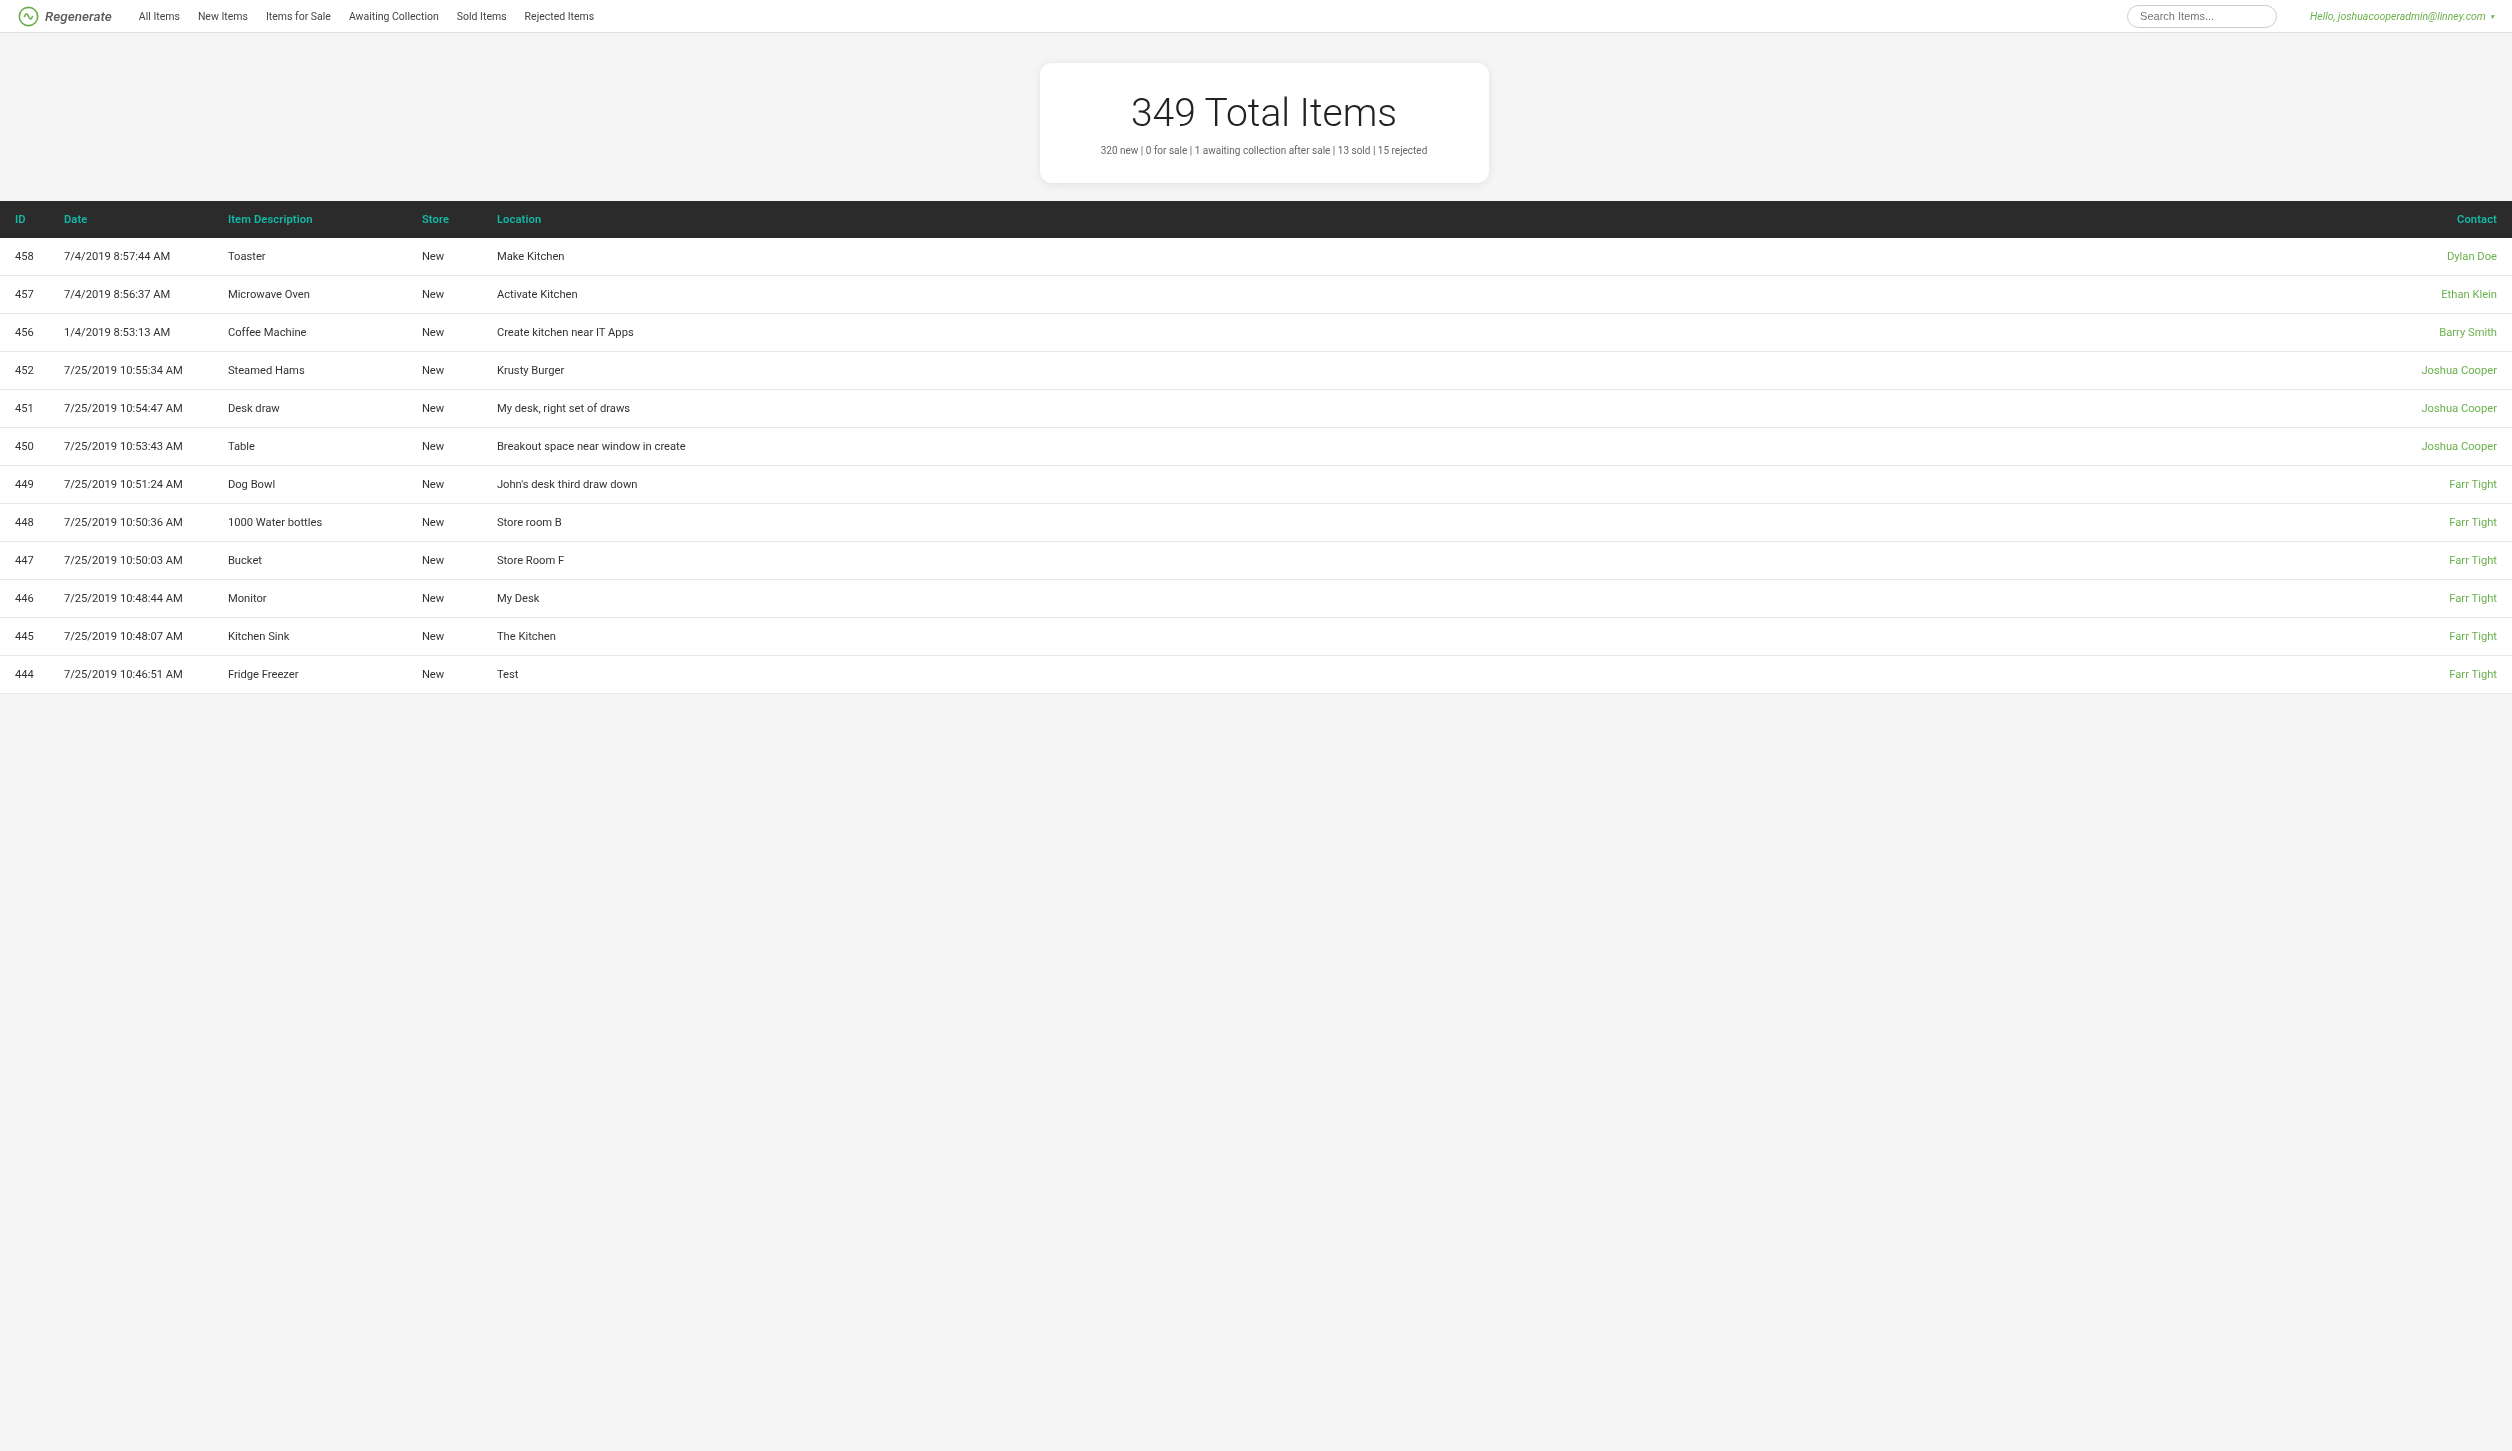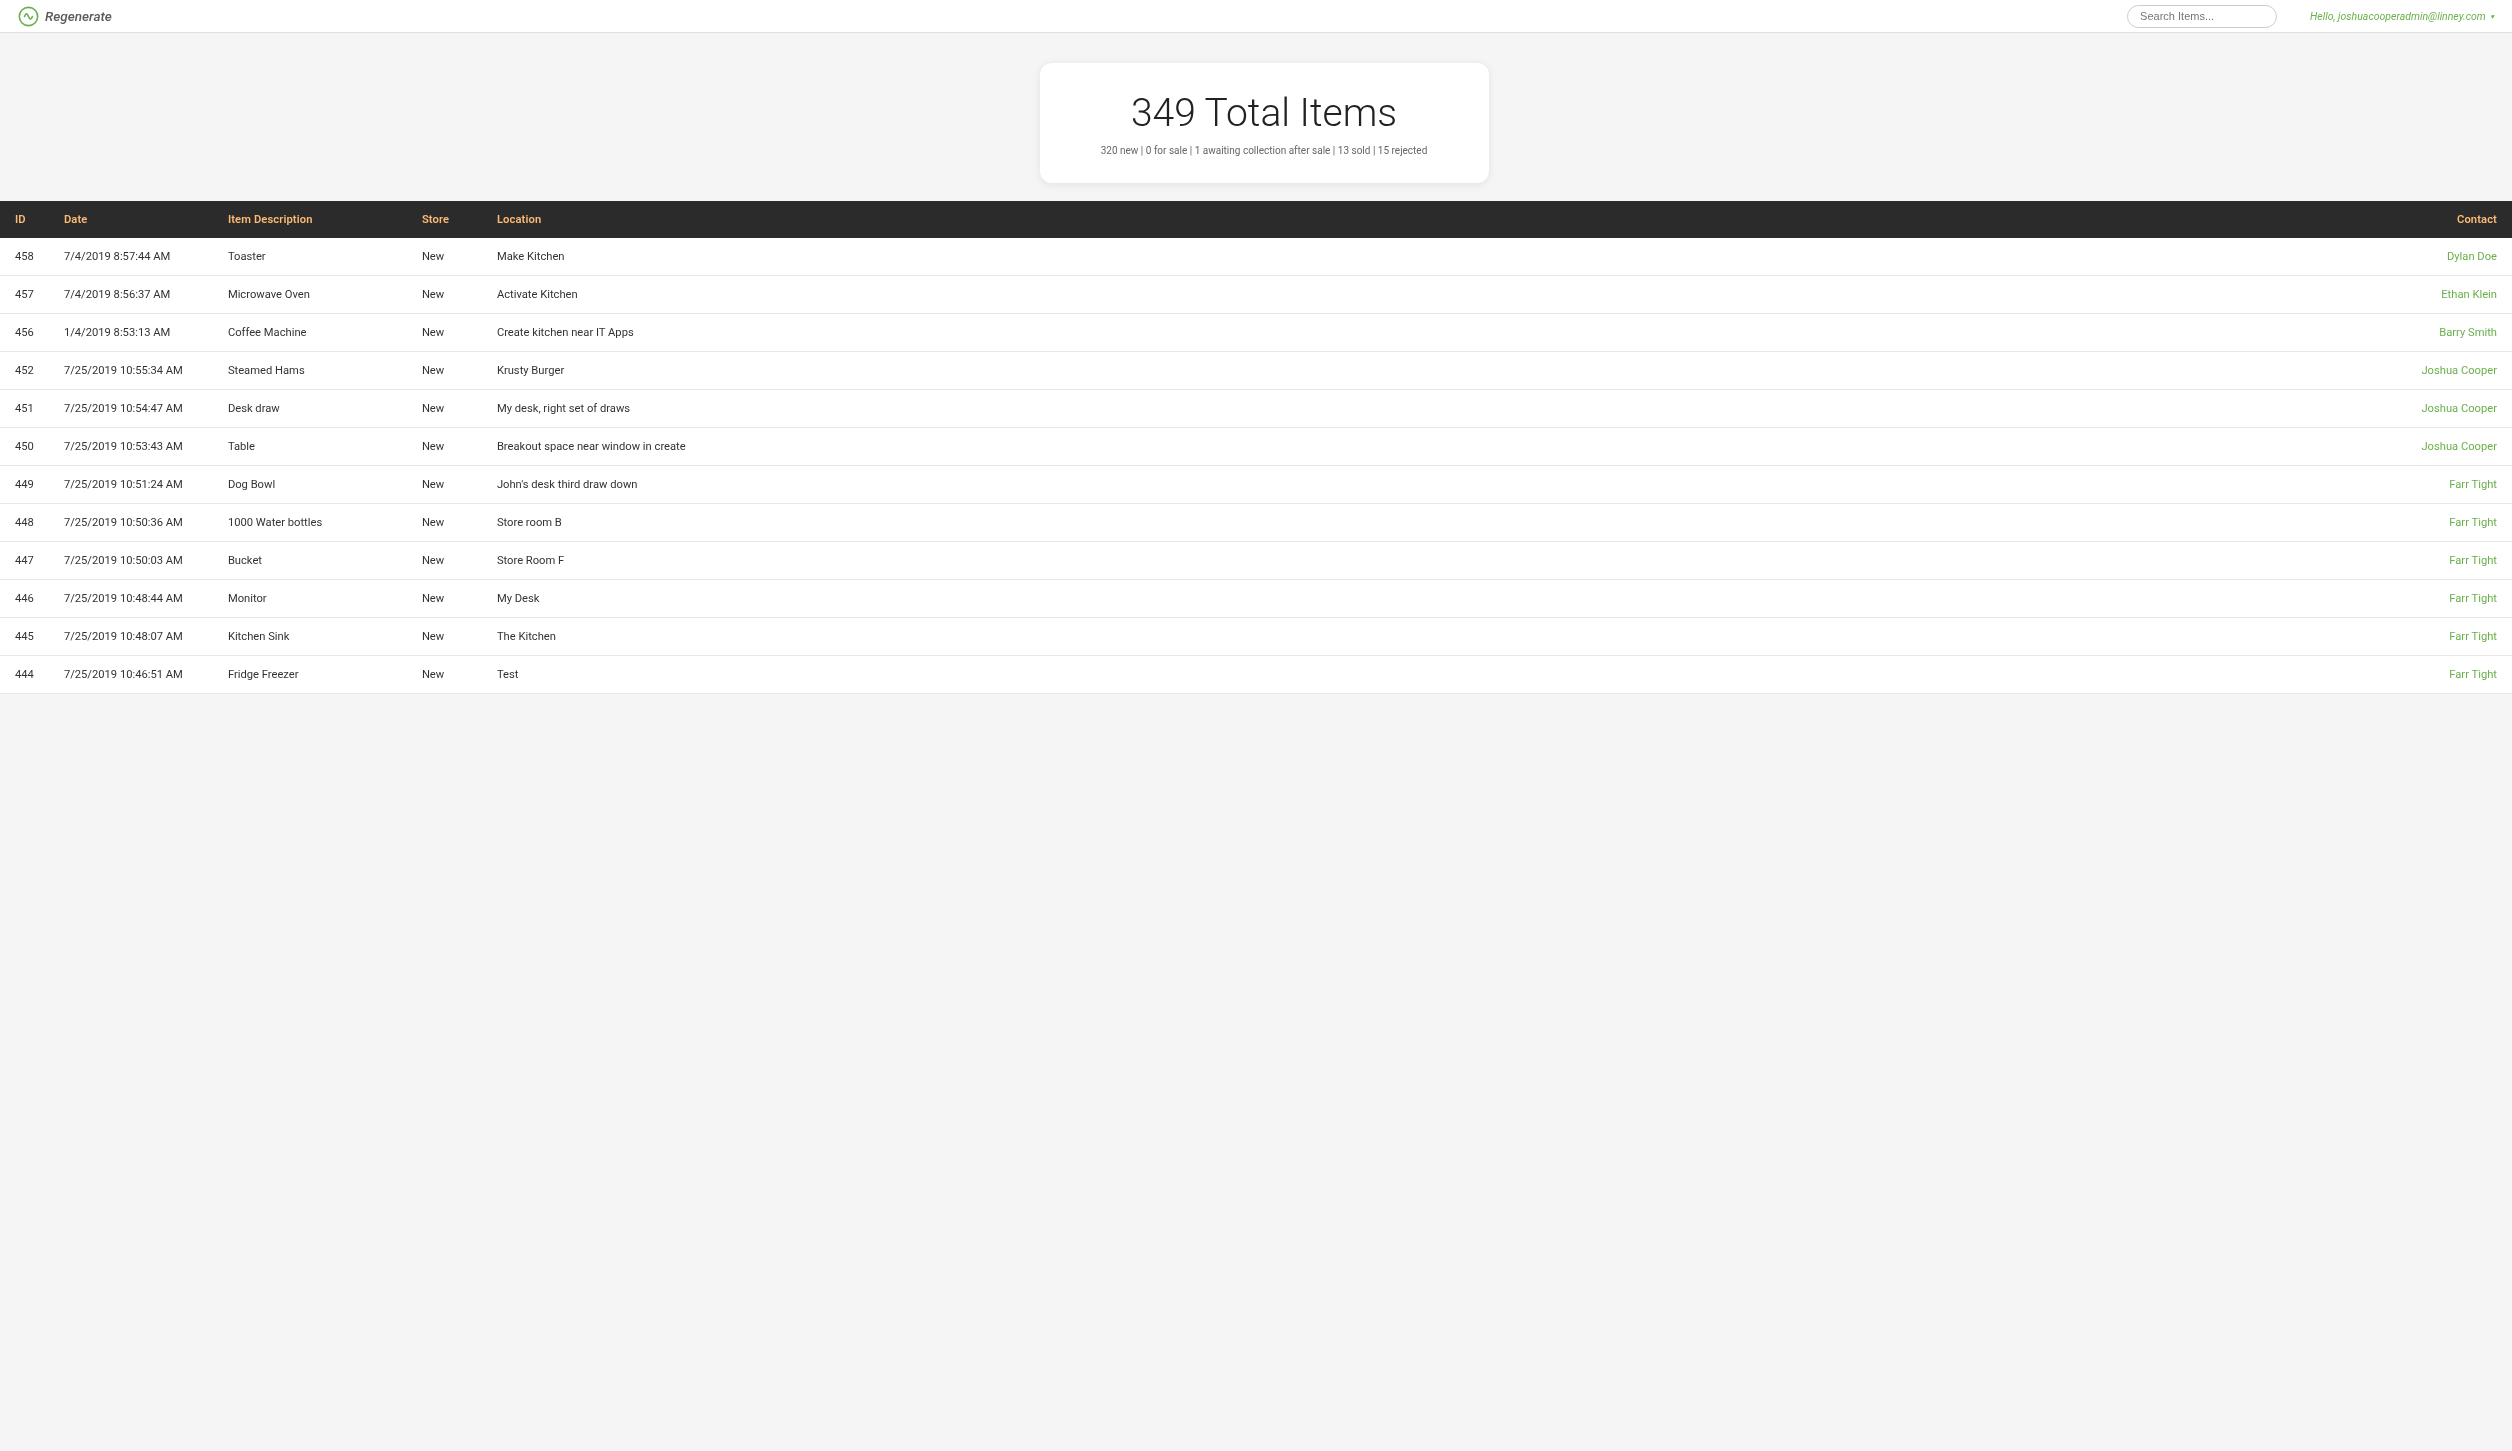--- a/index.html
+++ b/index.html
@@ -126,21 +126,21 @@
       padding: 0 0 30px;
     }
 
     table {
       width: 100%;
       border-collapse: collapse;
     }
 
     thead tr {
       background: #2b2b2b;
-      color: #fdba74;
+      color: #14b8a6;
     }
 
     thead th {
       padding: 12px 15px;
       text-align: left;
       font-size: 11.2px;
       font-weight: 600;
       letter-spacing: 0.01em;
     }
 
@@ -174,20 +174,28 @@
 
 <nav class="navbar">
   <div class="logo-area">
     <svg class="logo-icon" viewBox="0 0 32 32" fill="none" xmlns="http://www.w3.org/2000/svg">
       <circle cx="16" cy="16" r="14" stroke="#6ab04c" stroke-width="2.5" fill="none"></circle>
       <path d="M10 16 Q13 8 16 16 Q19 24 22 16" stroke="#6ab04c" stroke-width="2.5" fill="none" stroke-linecap="round"></path>
     </svg>
     <span class="logo-text">Regenerate</span>
   </div>
 
+  <div class="nav-links">
+    <a class="nav-link">All Items</a>
+    <a class="nav-link">New Items</a>
+    <a class="nav-link">Items for Sale</a>
+    <a class="nav-link">Awaiting Collection</a>
+    <a class="nav-link">Sold Items</a>
+    <a class="nav-link">Rejected Items</a>
+  </div>
 
   <div class="search-box">
     <input class="search-input" type="text" placeholder="Search Items..." style="">
   </div>
 
   <div class="user-menu">
     <span>Hello, joshuacooperadmin@linney.com</span>
     <span class="user-menu-chevron">▾</span>
   </div>
 </nav>

